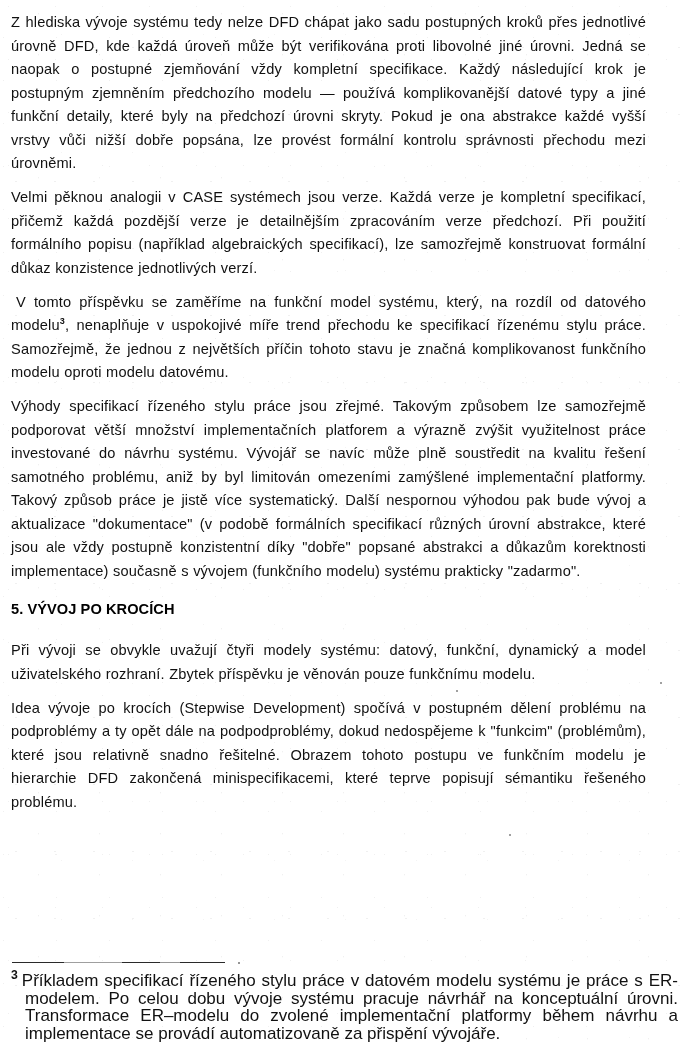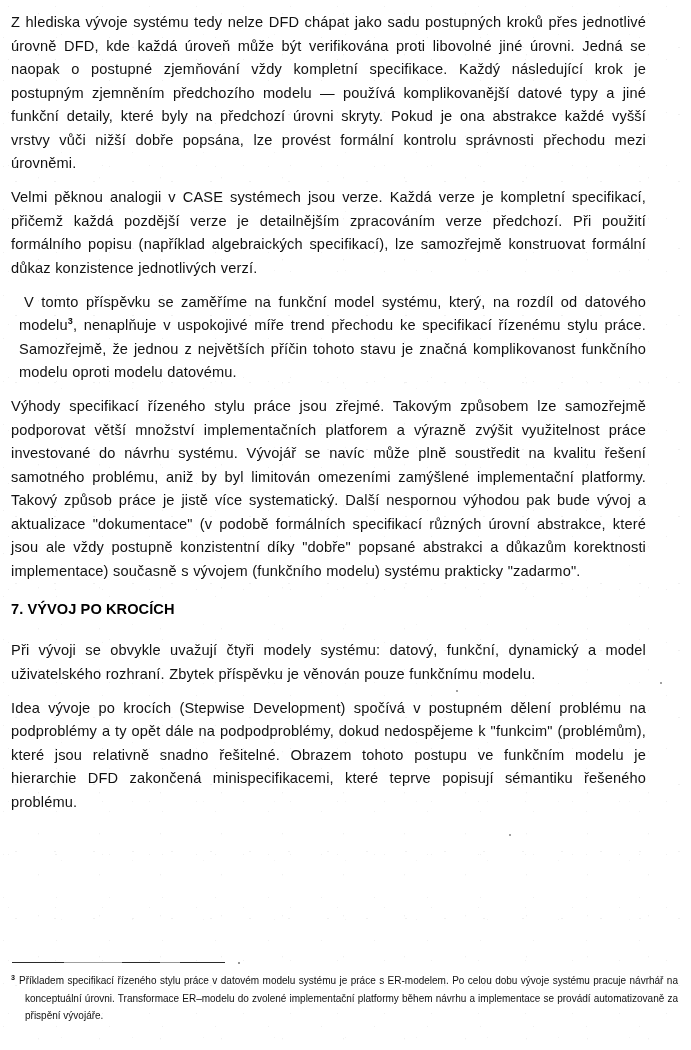--- a/index.html
+++ b/index.html
@@ -31,21 +31,20 @@
     text-align: justify;
     text-justify: inter-word;
     margin: 0 0 10.5px 0;
     letter-spacing: 0.01em;
     word-spacing: 0.02em;
     color: #111;
   }
 
   .p-indent {
     text-indent: 5px;
-    margin-left: 8px;
   }
 
   .gap-after {
     margin-bottom: 13px;
   }
 
   sup.fnref {
     font-size: 0.62em;
     vertical-align: super;
     line-height: 0;
@@ -94,21 +93,21 @@
     position: absolute;
     left: 148px;
     top: -1.4px;
     width: 20px;
     height: 1.4px;
     background: #ffffff;
     opacity: 0.5;
   }
 
   .footnote-text {
-    font-size: 10px;
+    font-size: 17px;
     line-height: 17.6px;
     text-align: justify;
     margin: 0;
     padding-left: 14px;
     text-indent: -14px;
     color: #111;
   }
   .footnote-text sup {
     font-size: 0.72em;
     vertical-align: super;
@@ -145,21 +144,21 @@
 
   <p class="body-text">Z hlediska vývoje systému tedy nelze DFD chápat jako sadu postupných kroků přes jednotlivé úrovně DFD, kde každá úroveň může být verifikována proti libovolné jiné úrovni. Jedná se naopak o postupné zjemňování vždy kompletní specifikace. Každý následující krok je postupným zjemněním předchozího modelu — používá komplikovanější datové typy a jiné funkční detaily, které byly na předchozí úrovni skryty. Pokud je ona abstrakce každé vyšší vrstvy vůči nižší dobře popsána, lze provést formální kontrolu správnosti přechodu mezi úrovněmi.</p>
 
   <p class="body-text">Velmi pěknou analogii v CASE systémech jsou verze. Každá verze je kompletní specifikací, přičemž každá pozdější verze je detailnějším zpracováním verze předchozí. Při použití formálního popisu (například algebraických specifikací), lze samozřejmě konstruovat formální důkaz konzistence jednotlivých verzí.</p>
 
 
   <p class="body-text p-indent"><span>V tomto příspěvku se zaměříme na funkční model systému, který, na rozdíl od datového modelu</span><sup class="fnref">3</sup><span>, nenaplňuje v uspokojivé míře trend přechodu ke specifikací řízenému  stylu práce. Samozřejmě, že jednou z největších příčin tohoto stavu je značná komplikovanost funkčního modelu oproti modelu datovému.</span></p>
 
   <p class="body-text"><span>Výhody specifikací řízeného stylu práce jsou zřejmé. Takovým způsobem lze samozřejmě podporovat větší množství implementačních platforem a výrazně zvýšit využitelnost práce investované do návrhu systému. Vývojář se navíc může plně soustředit na kvalitu řešení samotného problému, aniž by byl limitován omezeními zamýšlené implementační platformy. Takový způsob práce je jistě více systematický. Další nespornou výhodou pak bude vývoj a aktualizace "</span><span class="italic-term">dokumentace</span><span>" (v podobě formálních specifikací různých úrovní abstrakce, které jsou ale vždy postupně konzistentní díky "dobře" popsané abstrakci a důkazům korektnosti implementace) současně s vývojem (funkčního modelu) systému prakticky "zadarmo".</span></p>
 
-  <h2 class="section-heading">7. VÝVOJ PO KROCÍCH</h2>
+  <h2 class="section-heading">5. VÝVOJ PO KROCÍCH</h2>
 
   <p class="body-text">Při vývoji se obvykle uvažují čtyři modely systému: datový, funkční, dynamický  a model uživatelského rozhraní. Zbytek příspěvku je věnován pouze funkčnímu modelu.</p>
 
   <p class="body-text">Idea vývoje po krocích (Stepwise Development) spočívá v postupném dělení problému na podproblémy a ty opět dále na podpodproblémy, dokud nedospějeme k "funkcim" (problémům), které jsou relativně snadno řešitelné. Obrazem tohoto postupu ve funkčním modelu je hierarchie DFD zakončená minispecifikacemi, které teprve popisují sémantiku řešeného problému.</p>
 
 </div>
 
 <div class="footnote-zone">
   <div class="footnote-rule"></div>
   <p class="footnote-text"><sup>3</sup><span>Příkladem specifikací řízeného stylu práce v datovém modelu systému je práce s ER-modelem. Po celou dobu vývoje systému pracuje návrhář na konceptuální úrovni. Transformace ER–modelu do zvolené implementační platformy během návrhu a implementace se provádí automatizovaně za přispění vývojáře.</span></p>

